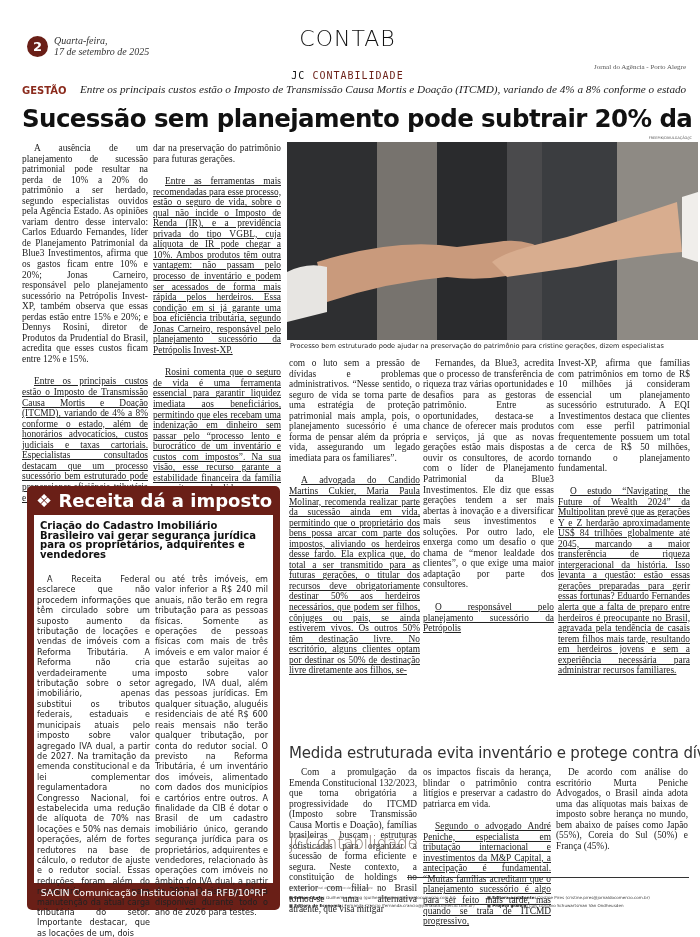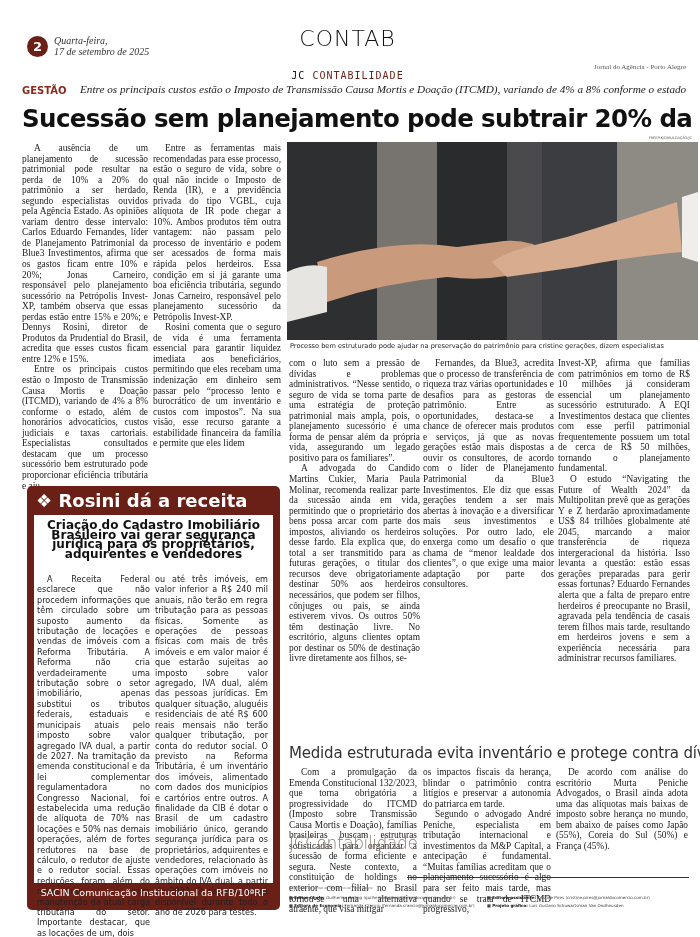--- a/index.html
+++ b/index.html
@@ -17,32 +17,32 @@
   .journal { right: 14px; top: 63px; font-family: "Liberation Serif", serif; font-size: 7px; color: #555; }
 
   .kicker { left: 22px; top: 85px; font-family: "DejaVu Sans", sans-serif; font-weight: bold; font-size: 10px; color: #8a2a1c; }
   .subtitle { left: 80px; top: 83px; font-family: "Liberation Serif", serif; font-style: italic; font-size: 11.2px; color: #222; white-space: nowrap; }
   .headline { left: 22px; top: 104px; font-family: "DejaVu Sans", sans-serif; font-weight: bold; font-size: 24.5px; color: #111; letter-spacing: -0.6px; white-space: nowrap; }
   .credit { right: 8px; top: 136px; font-family: "DejaVu Sans", sans-serif; font-size: 3.5px; color: #555; }
 
   
   .col { position: absolute; font-family: "Liberation Serif", serif; font-size: 9.4px; line-height: 10.55px; text-align: justify; hyphens: auto; color: #222; }
   .col p { text-indent: 12px; }
-  .col p + p { margin-top: 0; }
+  .col p + p { margin-top: 12px; text-decoration: underline; }
 
   
   .photo { left: 287px; top: 142px; width: 411px; height: 198px; overflow: hidden; background: linear-gradient(100deg, #3a3a3c 0%, #5a5958 22%, #2d2e30 40%, #7b7874 55%, #2a2c2f 70%, #8d8a86 85%, #3d3f42 100%); }
   .photo svg { width: 100%; height: 100%; display: block; }
   .caption { left: 290px; top: 342px; font-family: "DejaVu Sans", sans-serif; font-size: 6.6px; color: #222; white-space: nowrap; }
 
   
   .receita { left: 27px; top: 486px; width: 253px; height: 424px; background: #6a1f17; border-radius: 5px; }
   .receita-title { left: 36px; top: 490px; font-family: "DejaVu Sans", sans-serif; font-weight: bold; font-size: 18px; color: #fff; white-space: nowrap; }
   .receita-inner { left: 34px; top: 515px; width: 239px; height: 368px; background: #fff; }
-  .receita-sub { left: 40px; top: 521px; width: 227px; text-align: center; font-family: "DejaVu Sans", sans-serif; font-weight: bold; font-size: 12px; line-height: 9.5px; color: #111; }
+  .receita-sub { left: 40px; top: 521px; width: 227px; text-align: left; font-family: "DejaVu Sans", sans-serif; font-weight: bold; font-size: 10px; line-height: 9.5px; color: #111; }
   .rcol { position: absolute; font-family: "DejaVu Sans", sans-serif; font-size: 8.1px; line-height: 10.4px; text-align: justify; color: #222; }
   .rcol p { text-indent: 10px; margin-top: 12px; }
   .receita-foot { left: 27px; top: 887px; width: 253px; text-align: center; font-family: "DejaVu Sans", sans-serif; font-size: 9.5px; color: #fff; }
 
   .sec-title { left: 289px; top: 744px; font-family: "DejaVu Sans", sans-serif; font-size: 15px; color: #333; white-space: nowrap; letter-spacing: -0.2px; }
 
   
   .jc-logo { left: 289px; top: 833px; font-family: "DejaVu Sans", sans-serif; font-size: 17px; color: #8a7a70; font-weight: 300; letter-spacing: -0.4px; }
   .jc-line { left: 407px; top: 877px; width: 282px; height: 1px; background: #333; }
   .jc-pub { left: 289px; top: 886px; font-family: "DejaVu Sans", sans-serif; font-size: 3.4px; color: #777; }
@@ -68,20 +68,21 @@
 <div class="abs subtitle">Entre os principais custos estão o Imposto de Transmissão Causa Mortis e Doação (ITCMD), variando de 4% a 8% conforme o estado</div>
 <h1 class="abs headline">Sucessão sem planejamento pode subtrair 20% da herança</h1>
 <div class="abs credit">FREEPIK/DIVULGAÇÃO/JC</div>
 
 <div class="col" style="left:22px; top:143px; width:126px;">
   <p>A ausência de um planejamento de sucessão patrimonial pode resultar na perda de 10% a 20% do patrimônio a ser herdado, segundo especialistas ouvidos pela Agência Estado. As opiniões variam dentro desse intervalo: Carlos Eduardo Fernandes, líder de Planejamento Patrimonial da Blue3 Investimentos, afirma que os gastos ficam entre 10% e 20%; Jonas Carneiro, responsável pelo planejamento sucessório na Petrópolis Invest-XP, também observa que essas perdas estão entre 15% e 20%; e Dennys Rosini, diretor de Produtos da Prudential do Brasil, acredita que esses custos ficam entre 12% e 15%.</p>
   <p>Entre os principais custos estão o Imposto de Transmissão Causa Mortis e Doação (ITCMD), variando de 4% a 8% conforme o estado, além de honorários advocatícios, custos judiciais e taxas cartoriais. Especialistas consultados destacam que um processo sucessório bem estruturado pode proporcionar eficiência tributária e aju-</p>
 </div>
 
 <div class="col" style="left:153px; top:143px; width:128px;">
+  <p style="text-indent:0">dar na preservação do patrimônio para futuras gerações.</p>
   <p>Entre as ferramentas mais recomendadas para esse processo, estão o seguro de vida, sobre o qual não incide o Imposto de Renda (IR), e a previdência privada do tipo VGBL, cuja alíquota de IR pode chegar a 10%. Ambos produtos têm outra vantagem: não passam pelo processo de inventário e podem ser acessados de forma mais rápida pelos herdeiros. Essa condição em si já garante uma boa eficiência tributária, segundo Jonas Carneiro, responsável pelo planejamento sucessório da Petrópolis Invest-XP.</p>
   <p>Rosini comenta que o seguro de vida é uma ferramenta essencial para garantir liquidez imediata aos beneficiários, permitindo que eles recebam uma indenização em dinheiro sem passar pelo “processo lento e burocrático de um inventário e custos com impostos”. Na sua visão, esse recurso garante a estabilidade financeira da família e permite que eles lidem</p>
 </div>
 
 <div class="abs photo">
   <svg viewBox="0 0 411 198" preserveAspectRatio="none">
     <rect x="0" y="0" width="411" height="198" fill="#4a4a4c"></rect>
     <rect x="0" y="0" width="90" height="198" fill="#2e2f31"></rect>
     <rect x="90" y="0" width="60" height="198" fill="#77736e"></rect>
     <rect x="150" y="0" width="70" height="198" fill="#2a2b2d"></rect>
@@ -89,54 +90,55 @@
     <rect x="255" y="0" width="75" height="198" fill="#3b3d40"></rect>
     <path d="M30 120 Q110 95 170 105 L210 100 Q240 95 260 110 L240 130 Q200 140 160 135 Q100 140 40 160 Z" fill="#c99a7c"></path>
     <path d="M390 60 Q330 80 280 95 L240 105 Q215 112 205 120 L220 135 Q255 130 290 125 Q340 115 395 110 Z" fill="#d8ad8f"></path>
     <path d="M0 130 Q20 120 40 125 L40 170 L0 180 Z" fill="#e7e5e2"></path>
     <path d="M395 55 L411 50 L411 120 L395 115 Z" fill="#f0eeeb"></path>
   </svg>
 </div>
 <div class="abs caption">Processo bem estruturado pode ajudar na preservação do patrimônio para cristine gerações, dizem especialistas</div>
 
 <div class="col" style="left:289px; top:358px; width:131px;">
-  <p style="text-indent:0">com o luto sem a pressão de dívidas e problemas administrativos. “Nesse sentido, o seguro de vida se torna parte de uma estratégia de proteção patrimonial mais ampla, pois, o planejamento sucessório é uma forma de pensar além da própria vida, assegurando um legado positivo para os familiares”.</p>
+  <p style="text-indent:0">com o luto sem a pressão de dívidas e problemas administrativos. “Nesse sentido, o seguro de vida se torna parte de uma estratégia de proteção patrimonial mais ampla, pois, o planejamento sucessório é uma forma de pensar além da própria vida, assegurando um legado imediata para os familiares”.</p>
   <p>A advogada do Candido Martins Cukier, Maria Paula Molinar, recomenda realizar parte da sucessão ainda em vida, permitindo que o proprietário dos bens possa arcar com parte dos impostos, aliviando os herdeiros desse fardo. Ela explica que, do total a ser transmitido para as futuras gerações, o titular dos recursos deve obrigatoriamente destinar 50% aos herdeiros necessários, que podem ser filhos, cônjuges ou pais, se ainda estiverem vivos. Os outros 50% têm destinação livre. No escritório, alguns clientes optam por destinar os 50% de destinação livre diretamente aos filhos, se-</p>
 </div>
 
 <div class="col" style="left:423px; top:358px; width:131px;">
   <p>Fernandes, da Blue3, acredita que o processo de transferência de riqueza traz várias oportunidades e desafios para as gestoras de patrimônio. Entre as oportunidades, destaca-se a chance de oferecer mais produtos e serviços, já que as novas gerações estão mais dispostas a ouvir os consultores, de acordo com o líder de Planejamento Patrimonial da Blue3 Investimentos. Ele diz que essas gerações tendem a ser mais abertas à inovação e a diversificar mais seus investimentos e soluções. Por outro lado, ele enxerga como um desafio o que chama de “menor lealdade dos clientes”, o que exige uma maior adaptação por parte dos consultores.</p>
+  <p>O responsável pelo planejamento sucessório da Petrópolis</p>
 </div>
 
 <div class="col" style="left:558px; top:358px; width:132px;">
   <p style="text-indent:0">Invest-XP, afirma que famílias com patrimônios em torno de R$ 10 milhões já consideram essencial um planejamento sucessório estruturado. A EQI Investimentos destaca que clientes com esse perfil patrimonial frequentemente possuem um total de cerca de R$ 50 milhões, tornando o planejamento fundamental.</p>
   <p>O estudo “Navigating the Future of Wealth 2024” da Multipolitan prevê que as gerações Y e Z herdarão aproximadamente US$ 84 trilhões globalmente até 2045, marcando a maior transferência de riqueza intergeracional da história. Isso levanta a questão: estão essas gerações preparadas para gerir essas fortunas? Eduardo Fernandes alerta que a falta de preparo entre herdeiros é preocupante no Brasil, agravada pela tendência de casais terem filhos mais tarde, resultando em herdeiros jovens e sem a experiência necessária para administrar recursos familiares.</p>
 </div>
 
 <div class="abs receita"></div>
 <div class="abs receita-title">
   <span>❖</span>
-  <span>Rosini dá a receita</span>
+  <span>Receita dá a imposto</span>
 </div>
 <div class="abs receita-inner"></div>
 <div class="abs receita-sub">Criação do Cadastro Imobiliário Brasileiro vai gerar segurança jurídica para os proprietários, adquirentes e vendedores</div>
 <div class="rcol" style="left:37px; top:562px; width:113px;">
   <p>A Receita Federal esclarece que não procedem informações que têm circulado sobre um suposto aumento da tributação de locações e vendas de imóveis com a Reforma Tributária. A Reforma não cria verdadeiramente uma tributação sobre o setor imobiliário, apenas substitui os tributos federais, estaduais e municipais atuais pelo imposto sobre valor agregado IVA dual, a partir de 2027. Na tramitação da emenda constitucional e da lei complementar regulamentadora no Congresso Nacional, foi estabelecida uma redução de alíquota de 70% nas locações e 50% nas demais operações, além de fortes redutores na base de cálculo, o redutor de ajuste e o redutor social. Essas reduções foram além do necessário para manutenção da atual carga tributária do setor. Importante destacar, que as locações de um, dois</p>
 </div>
 <div class="rcol" style="left:155px; top:562px; width:113px;">
   <p style="text-indent:0">ou até três imóveis, em valor inferior a R$ 240 mil anuais, não terão em regra tributação para as pessoas físicas. Somente as operações de pessoas físicas com mais de três imóveis e em valor maior é que estarão sujeitas ao imposto sobre valor agregado, IVA dual, além das pessoas jurídicas. Em qualquer situação, aluguéis residenciais de até R$ 600 reais mensais não terão qualquer tributação, por conta do redutor social. O previsto na Reforma Tributária, é um inventário dos imóveis, alimentado com dados dos municípios e cartórios entre outros. A finalidade da CIB é dotar o Brasil de um cadastro imobiliário único, gerando segurança jurídica para os proprietários, adquirentes e vendedores, relacionado às operações com imóveis no âmbito do IVA dual, a partir de 2027. O sistema estará disponível durante todo o ano de 2026 para testes.</p>
 </div>
 <div class="abs receita-foot">SACIN Comunicação Institucional da RFB/10ªRF</div>
 
 <div class="abs sec-title">Medida estruturada evita inventário e protege contra dívidas</div>
 <div class="col" style="left:289px; top:767px; width:128px;">
   <p>Com a promulgação da Emenda Constitucional 132/2023, que torna obrigatória a progressividade do ITCMD (Imposto sobre Transmissão Causa Mortis e Doação), famílias brasileiras buscam estruturas sofisticadas para organizar a sucessão de forma eficiente e segura. Neste contexto, a constituição de holdings no exterior com filial no Brasil tornou-se uma alternativa atraente, que visa mitigar</p>
 </div>
 <div class="col" style="left:423px; top:767px; width:128px;">
-  <p style="text-indent:0">os impactos fiscais da herança, blindar o patrimônio contra litígios e preservar a autonomia do patriarca em tarde.</p>
+  <p style="text-indent:0">os impactos fiscais da herança, blindar o patrimônio contra litígios e preservar a cadastro do patriarca em vida.</p>
   <p>Segundo o advogado André Peniche, especialista em tributação internacional e investimentos da M&amp;P Capital, a antecipação é fundamental. “Muitas famílias acreditam que o planejamento sucessório é algo para ser feito mais tarde, mas quando se trata de ITCMD progressivo,</p>
 </div>
 <div class="col" style="left:556px; top:767px; width:132px;">
   <p>De acordo com análise do escritório Murta Peniche Advogados, o Brasil ainda adota uma das alíquotas mais baixas de imposto sobre herança no mundo, bem abaixo de países como Japão (55%), Coreia do Sul (50%) e França (45%).</p>
 </div>
 
 <div class="abs jc-logo">
   <span>JC</span><span>Contabilidade</span>
 </div>
 <div class="abs jc-line"></div>

